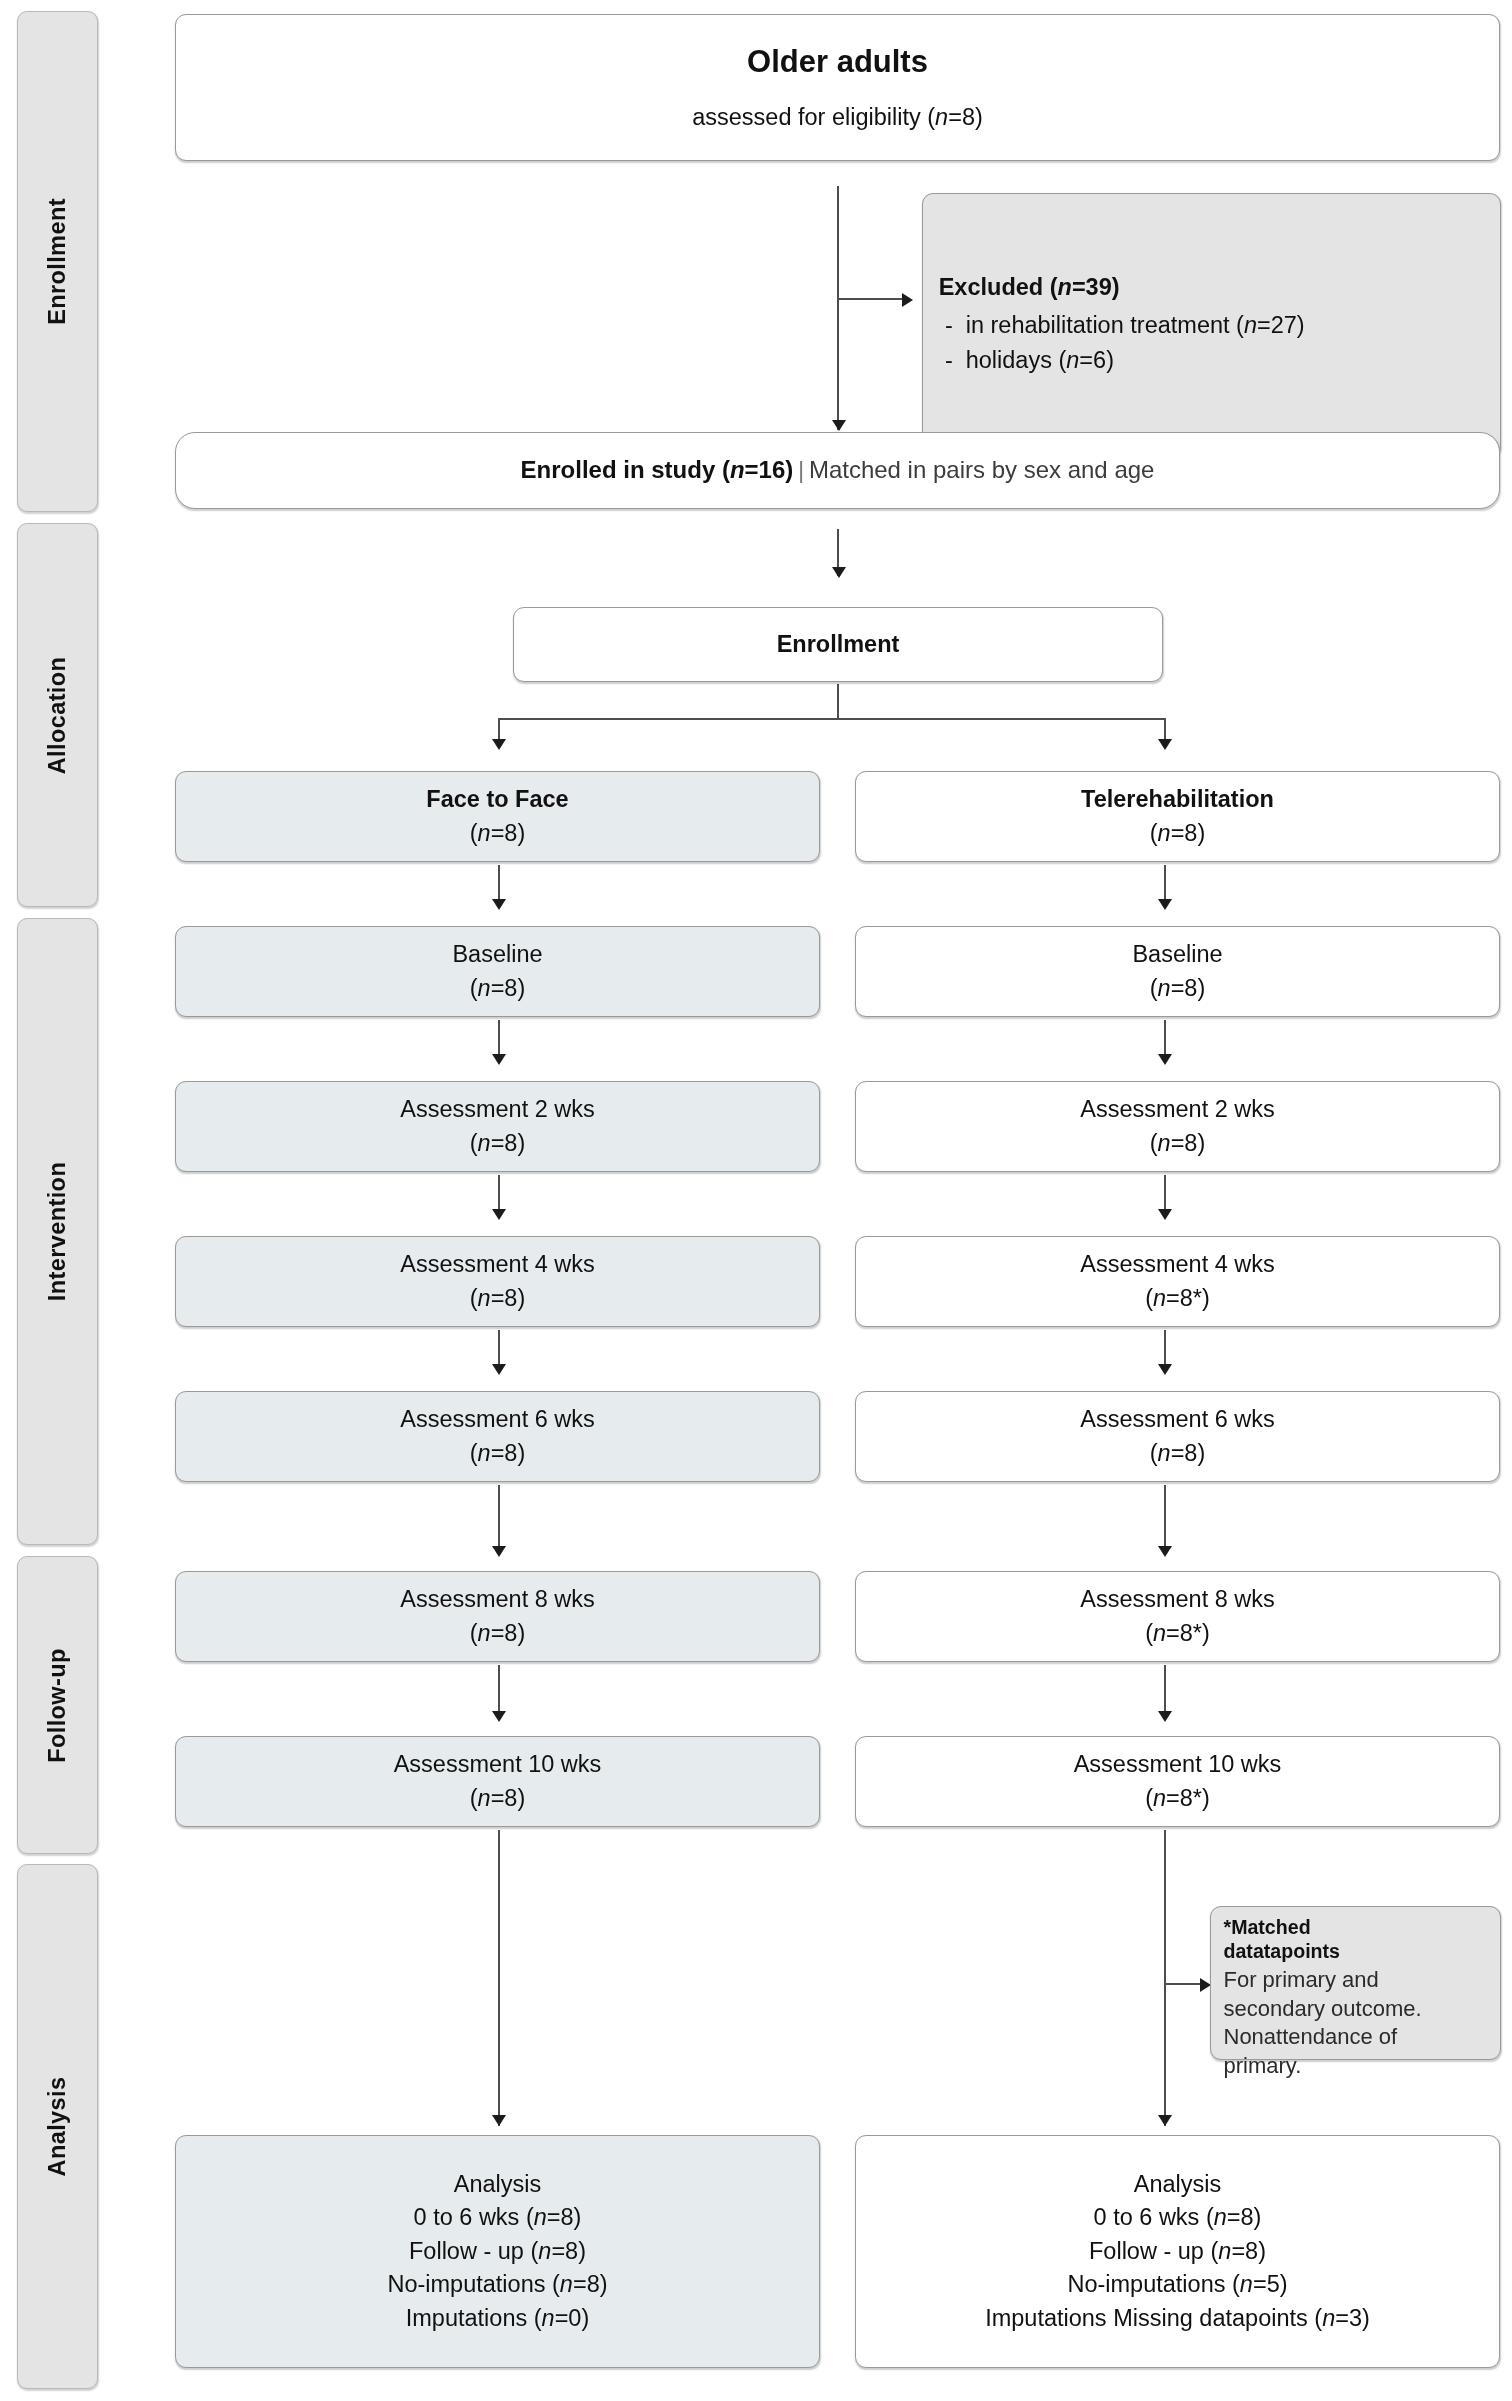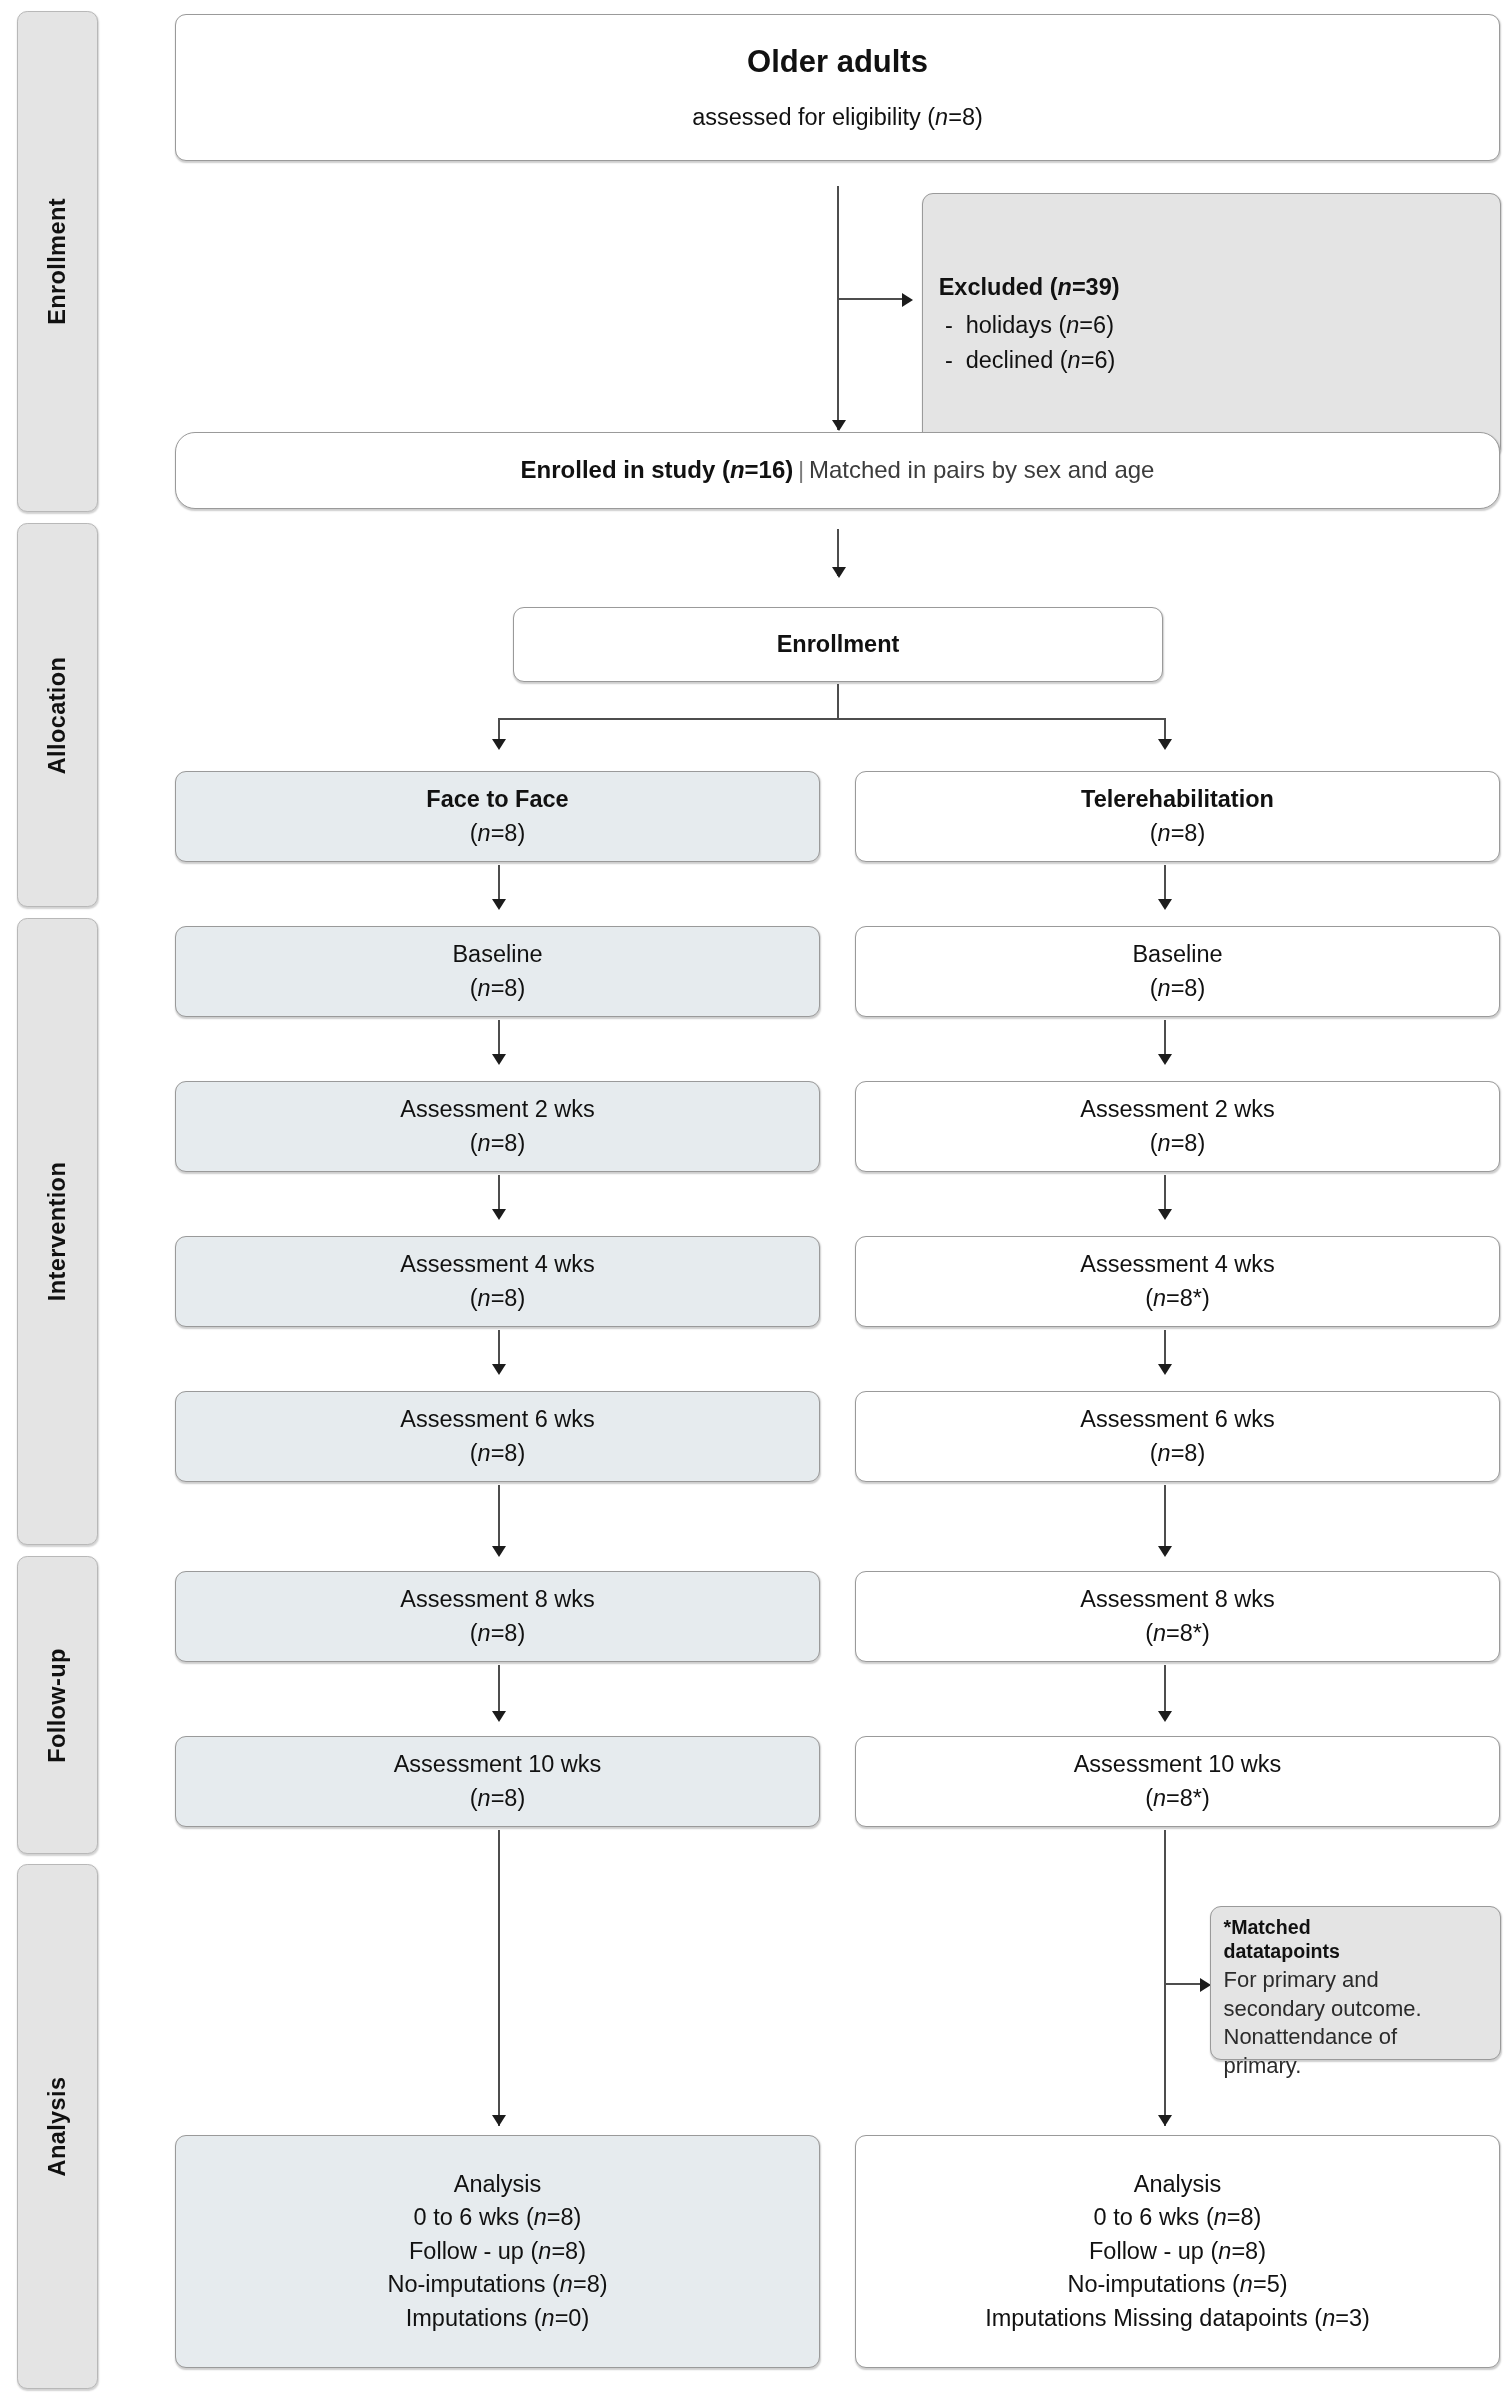--- a/index.html
+++ b/index.html
@@ -161,22 +161,22 @@
 
   <div class="vline" style="left:837px; top:186px; height:244px;"></div>
   <div class="arrow-down" style="left:832px; top:420px;"></div>
 
   <div class="hline" style="left:837px; top:298px; width:72px;"></div>
   <div class="arrow-right" style="left:902px; top:293px;"></div>
 
   <div class="node grey leftalign" style="left:922px; top:193px; width:579px; height:264px; justify-content:center;">
     <span class="line ttl" style="margin-bottom:3.1px;">Excluded (<em>n</em>=39)</span>
     <ul class="bullets">
+      <li>in rehabilitation treatment (<em>n</em>=27)</li>
       <li>holidays (<em>n</em>=6)</li>
-      <li>declined (<em>n</em>=6)</li>
     </ul>
   </div>
 
   <div class="node" style="left:175px; top:432px; width:1325px; height:77px;border-radius:20px;">
     <span class="enrolled-inner">
       <b>Enrolled in study (<em>n</em>=16)</b><span class="sep">|</span><span class="light">Matched in pairs by sex and age</span>
     </span>
   </div>
 
   <div class="vline" style="left:837px; top:529px; height:47px;"></div>

